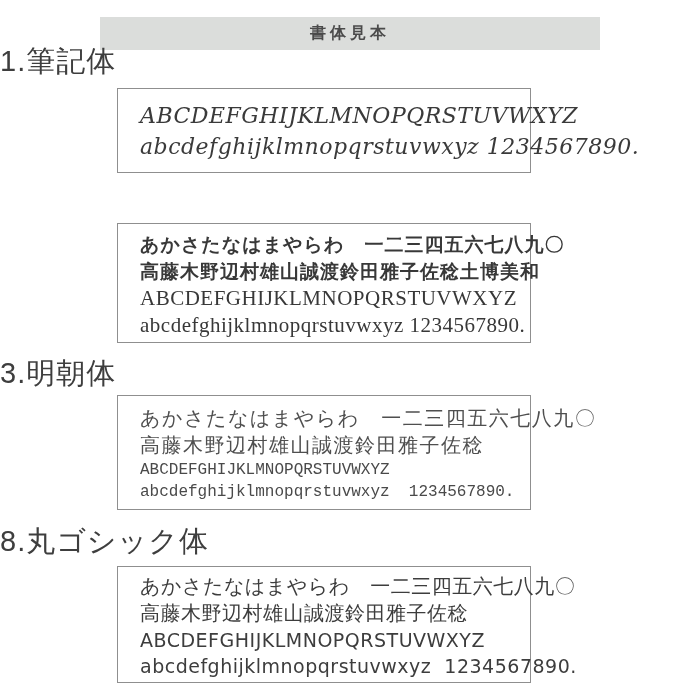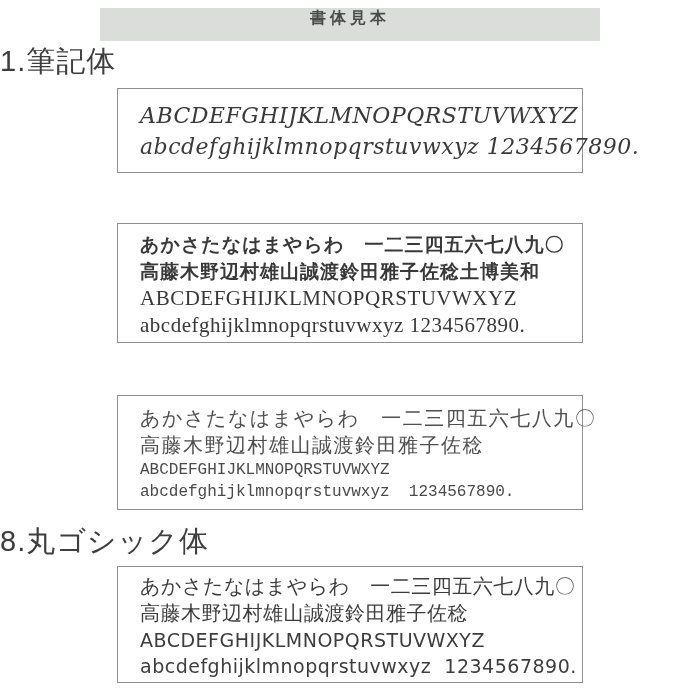--- a/index.html
+++ b/index.html
@@ -17,25 +17,26 @@
     position: relative;
     width: 700px;
     height: 700px;
     background: #ffffff;
   }
 
   
   .header-bar {
     position: absolute;
     left: 100px;
-    top: 8px;
+    top: 17px;
     width: 500px;
     height: 33px;
     background: #dbdddb;
     display: flex;
+    align-items: center;
     justify-content: center;
   }
   .header-title {
     font-size: 16px;
     font-weight: bold;
     color: #4a4a4a;
     letter-spacing: 4px;
     font-family: "Liberation Sans", sans-serif;
   }
 
@@ -52,21 +53,21 @@
   }
   #heading-1 { top: 44px; }
   #heading-2 { top: 186px; }
   #heading-3 { top: 356px; }
   #heading-4 { top: 524px; }
 
   
   .sample-box {
     position: absolute;
     left: 117px;
-    width: 466px;
+    width: 414px;
     box-sizing: border-box;
     border: 1px solid #8f8f8f;
     background: #ffffff;
     padding-left: 22px;
   }
   #box-1 { top: 88px;  height: 85px;  padding-top: 11px; }
   #box-2 { top: 223px; height: 120px; padding-top: 7px; }
   #box-3 { top: 395px; height: 115px; padding-top: 9px; }
   #box-4 { top: 566px; height: 117px; padding-top: 6px; }
 
@@ -145,20 +146,21 @@
     <span class="sample-line latin">abcdefghijklmnopqrstuvwxyz 1234567890.</span>
   </div>
 
   <div class="sample-box font-kaisho" id="box-2">
     <span class="sample-line jp">あかさたなはまやらわ　一二三四五六七八九〇</span>
     <span class="sample-line jp">高藤木野辺村雄山誠渡鈴田雅子佐稔土博美和</span>
     <span class="sample-line latin">ABCDEFGHIJKLMNOPQRSTUVWXYZ</span>
     <span class="sample-line latin">abcdefghijklmnopqrstuvwxyz 1234567890.</span>
   </div>
 
+  <div class="section-heading" id="heading-3">3.明朝体</div>
   <div class="sample-box font-mincho" id="box-3">
     <span class="sample-line jp">あかさたなはまやらわ　一二三四五六七八九〇</span>
     <span class="sample-line jp">高藤木野辺村雄山誠渡鈴田雅子佐稔</span>
     <span class="sample-line latin">ABCDEFGHIJKLMNOPQRSTUVWXYZ</span>
     <span class="sample-line latin">abcdefghijklmnopqrstuvwxyz  1234567890.</span>
   </div>
 
   <div class="section-heading" id="heading-4">8.丸ゴシック体</div>
   <div class="sample-box font-marugo" id="box-4">
     <span class="sample-line jp">あかさたなはまやらわ　一二三四五六七八九〇</span>

